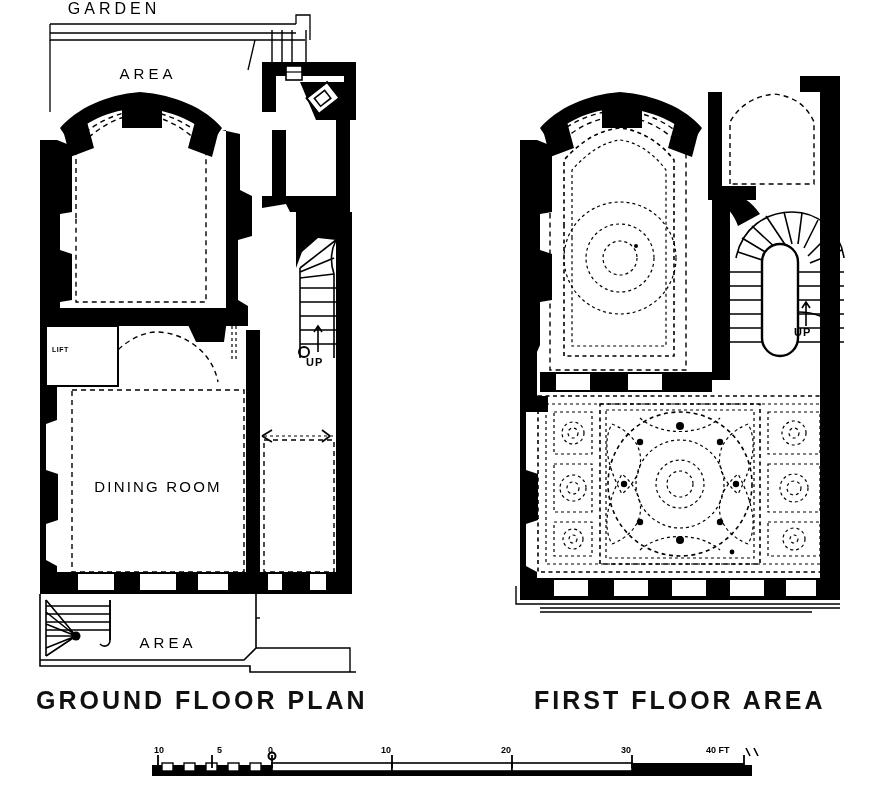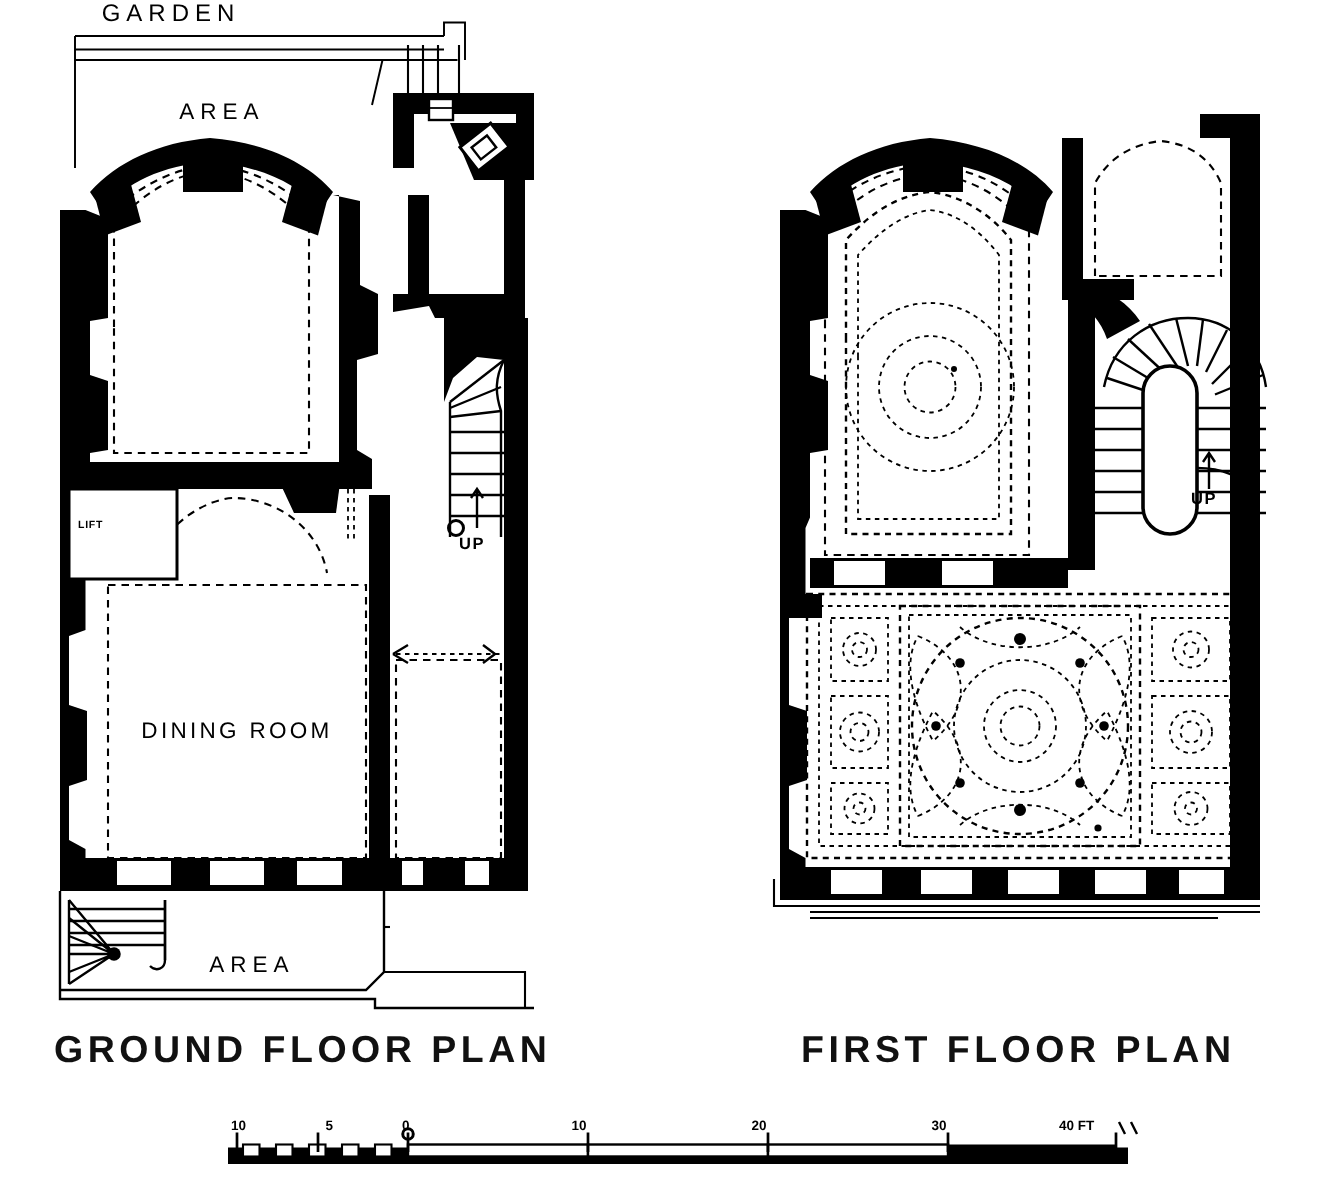--- a/index.html
+++ b/index.html
@@ -363,15 +363,15 @@
       <text class="scalenum" x="381" y="753">10</text>
       <text class="scalenum" x="501" y="753">20</text>
       <text class="scalenum" x="621" y="753">30</text>
       <text class="scalenum" x="706" y="753">40 FT</text>
       <path class="thinline" stroke-width="1.6" d="M746 748 L750 756 M754 748 L758 756"></path>
     </g>
 
   </svg>
 
   <div class="plan-title" id="title-ground">GROUND FLOOR PLAN</div>
-  <div class="plan-title" id="title-first">FIRST FLOOR PLAN</div>
+  <div class="plan-title" id="title-first">FIRST FLOOR AREA</div>
 
 </div>
 
 </body></html>

